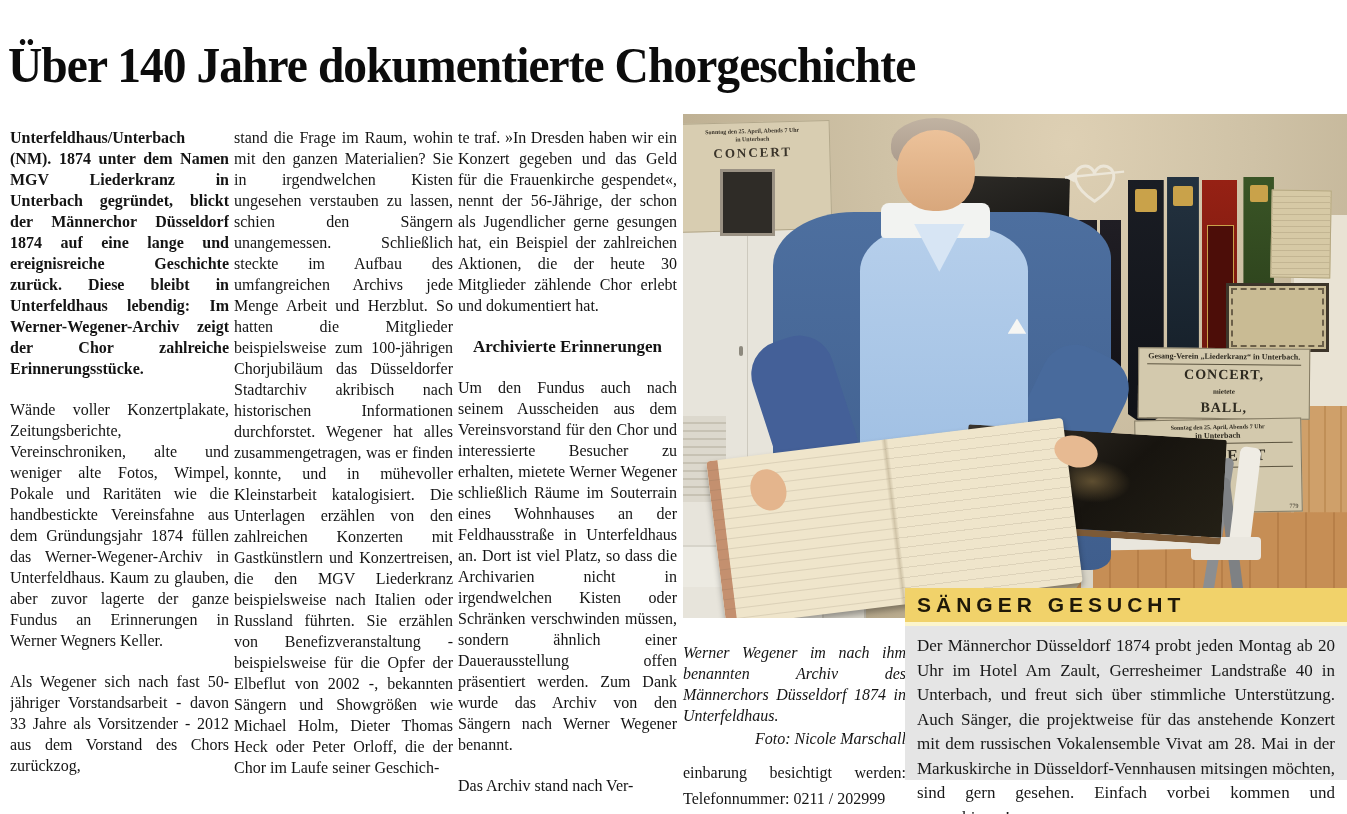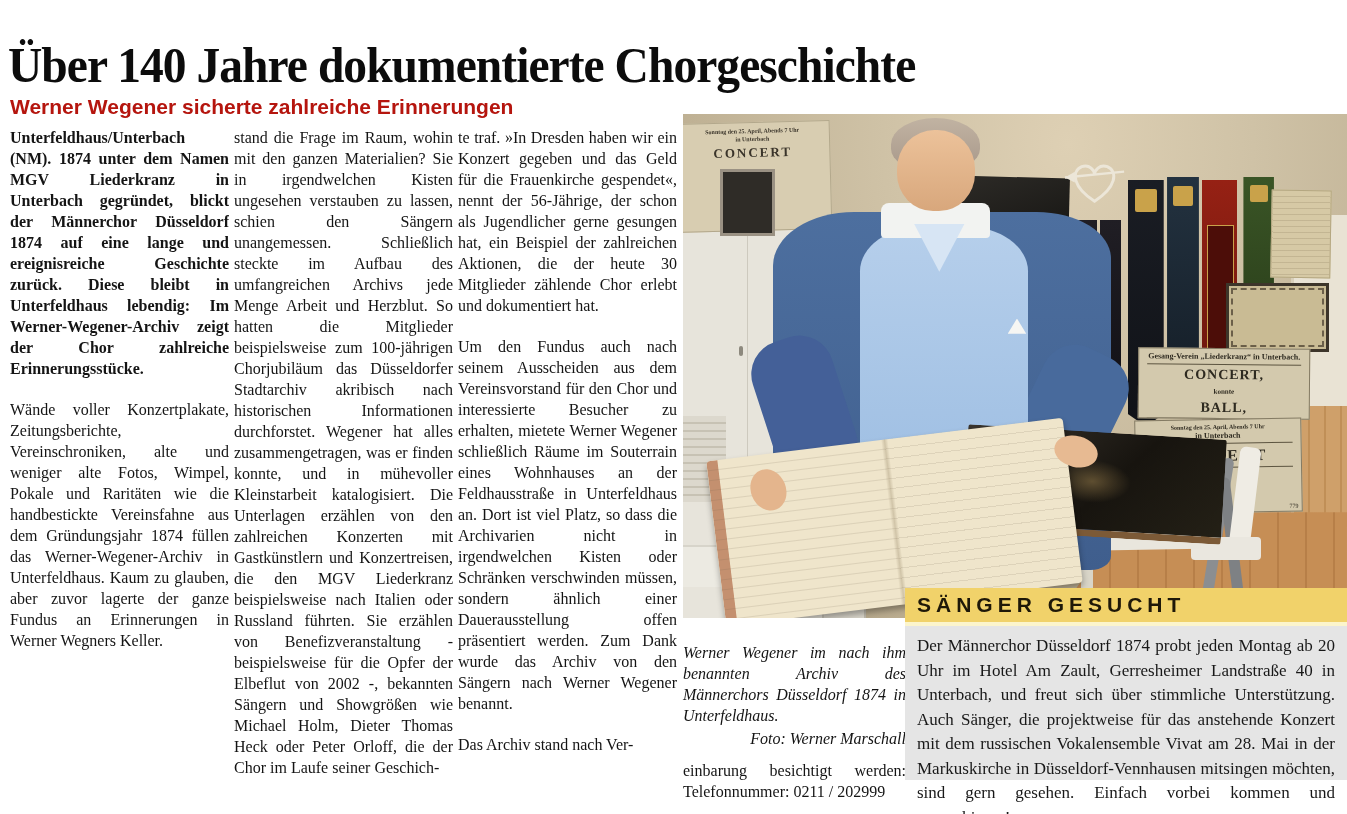--- a/index.html
+++ b/index.html
@@ -118,50 +118,51 @@
   .ph-blackbook{left:42.5%;top:63%;width:39%;height:19.5%;transform:rotate(3.5deg);border-radius:3px;
                 background:linear-gradient(135deg,#3a352e 0%,#17140f 55%,#242016 100%);
                 border-bottom:7px solid #7c5a37;}
   .bb-patch{left:34%;top:28%;width:30%;height:44%;background:radial-gradient(#6f5c38cc,#0000 70%);}
 
   
   .caption{position:absolute;left:683px;top:626px;width:223px;font-size:16px;line-height:21px;
            font-style:italic;text-align:justify;}
   .credit{position:absolute;left:683px;top:712px;width:223px;font-size:16px;line-height:21px;
           font-style:italic;text-align:right;}
-  .continuation{position:absolute;left:683px;top:744px;width:223px;font-size:16px;line-height:21px;
+  .continuation{position:absolute;left:683px;top:744px;width:223px;font-size:16px;line-height:26px;
                 text-align:justify;}
 
   
   .notice{position:absolute;left:905px;top:588px;width:442px;height:192px;background:#e5e5e5;}
   .notice-head{height:38px;background:#f1d26a;display:flex;align-items:center;padding-left:12px;
                border-bottom:4px solid #fcf5cc;box-sizing:border-box;}
   .notice-title{font-family:"Liberation Sans",sans-serif;font-weight:700;font-size:21px;
                 letter-spacing:5px;color:#1e1808;}
   .notice-body{padding:8px 12px 0 12px;font-size:17px;line-height:24.5px;text-align:justify;color:#181818;}
 </style>
 </head>
 <body>
 
 <div class="page">
 
   <h1 class="headline">Über 140 Jahre dokumentierte Chorgeschichte</h1>
-  <h2 class="subheadline">Werner Wegener sicherte zahlreiche Erinnerungen</h2>
 
   <div class="col" id="col1">
     <p class="lead">Unterfeldhaus/Unterbach (NM). 1874 unter dem Namen MGV Liederkranz in Unterbach gegründet, blickt der Männerchor Düsseldorf 1874 auf eine lange und ereignisreiche Geschichte zurück. Diese bleibt in Unterfeldhaus lebendig: Im Werner-Wegener-Archiv zeigt der Chor zahlreiche Erinnerungsstücke.</p>
     <p>Wände voller Konzertplakate, Zeitungsberichte, Vereinschroniken, alte und weniger alte Fotos, Wimpel, Pokale und Raritäten wie die handbestickte Vereinsfahne aus dem Gründungsjahr 1874 füllen das Werner-Wegener-Archiv in Unterfeldhaus. Kaum zu glauben, aber zuvor lagerte der ganze Fundus an Erinnerungen in Werner Wegners Keller.</p>
+    <p>Als Wegener sich nach fast 50-jähriger Vorstandsarbeit - davon 33 Jahre als Vorsitzender - 2012 aus dem Vorstand des Chors zurückzog,</p>
   </div>
 
   <div class="col" id="col2">
     <p>stand die Frage im Raum, wohin mit den ganzen Materialien? Sie in irgendwelchen Kisten ungesehen verstauben zu lassen, schien den Sängern unangemessen. Schließlich steckte im Aufbau des umfangreichen Archivs jede Menge Arbeit und Herzblut. So hatten die Mitglieder beispielsweise zum 100-jährigen Chorjubiläum das Düsseldorfer Stadtarchiv akribisch nach historischen Informationen durchforstet. Wegener hat alles zusammengetragen, was er finden konnte, und in mühevoller Kleinstarbeit katalogisiert. Die Unterlagen erzählen von den zahlreichen Konzerten mit Gastkünstlern und Konzertreisen, die den MGV Liederkranz beispielsweise nach Italien oder Russland führten. Sie erzählen von Benefizveranstaltung - beispielsweise für die Opfer der Elbeflut von 2002 -, bekannten Sängern und Showgrößen wie Michael Holm, Dieter Thomas Heck oder Peter Orloff, die der Chor im Laufe seiner Geschich-</p>
   </div>
 
   <div class="col" id="col3">
     <p>te traf. »In Dresden haben wir ein Konzert gegeben und das Geld für die Frauenkirche gespendet«, nennt der 56-Jährige, der schon als Jugendlicher gerne gesungen hat, ein Beispiel der zahlreichen Aktionen, die der heute 30 Mitglieder zählende Chor erlebt und dokumentiert hat.</p>
+    <h3>Archivierte Erinnerungen</h3>
     <p>Um den Fundus auch nach seinem Ausscheiden aus dem Vereinsvorstand für den Chor und interessierte Besucher zu erhalten, mietete Werner Wegener schließlich Räume im Souterrain eines Wohnhauses an der Feldhausstraße in Unterfeldhaus an. Dort ist viel Platz, so dass die Archivarien nicht in irgendwelchen Kisten oder Schränken verschwinden müssen, sondern ähnlich einer Dauerausstellung offen präsentiert werden. Zum Dank wurde das Archiv von den Sängern nach Werner Wegener benannt.</p>
     <p>Das Archiv stand nach Ver-</p>
   </div>
 
   <div class="photo">
     <div class="ph-doorway"></div>
     <div class="ph-floor2"></div>
     <div class="ph-floor"></div>
     <div class="ph-cupboard"></div>
     <div class="ph-cupboard2"></div>
@@ -200,21 +201,21 @@
       </div>
 
     <div class="ph-cert1"></div>
     <div class="ph-cert2"></div>
 
     <div class="ph-poster ph-poster-ball">
       <span class="t8">Gesang-Verein „Liederkranz“ in Unterbach.</span>
       <span class="rule"></span>
       <span class="title">
         <span>CONCERT,</span>
-        <span class="mid">konnte</span>
+        <span class="mid">mietete</span>
         <span>BALL,</span>
       </span>
       <span class="rule"></span>
     </div>
 
     <div class="ph-poster ph-poster-concert">
       <span class="t6">Sonntag den 25. April, Abends 7 Uhr</span>
       <span class="t8">in Unterbach</span>
       <span class="rule"></span>
       <span class="title">CONCERT</span>
@@ -247,21 +248,21 @@
     <div class="ph-ledger">
       <div class="ledger-pl"></div>
       <div class="ledger-pr"></div>
       <div class="ledger-gutter"></div>
     </div>
     <div class="man-handL"></div>
     <div class="man-handR"></div>
   </div>
 
   <p class="caption">Werner Wegener im nach ihm benannten Archiv des Männerchors Düsseldorf 1874 in Unterfeldhaus.</p>
-  <p class="credit">Foto: Werner Marschall</p>
+  <p class="credit">Foto: Nicole Marschall</p>
   <p class="continuation">einbarung besichtigt werden: Telefonnummer: 0211 / 202999</p>
 
   <div class="notice">
     <div class="notice-head">
       <span class="notice-title">SÄNGER GESUCHT</span>
     </div>
     <div class="notice-body">Der Männerchor Düsseldorf 1874 probt jeden Montag ab 20 Uhr im Hotel Am Zault, Gerresheimer Landstraße 40 in Unterbach, und freut sich über stimmliche Unterstützung. Auch Sänger, die projektweise für das anstehende Konzert mit dem russischen Vokalensemble Vivat am 28. Mai in der Markuskirche in Düsseldorf-Vennhausen mitsingen möchten, sind gern gesehen. Einfach vorbei kommen und ausprobieren!</div>
   </div>
 
 </div>

